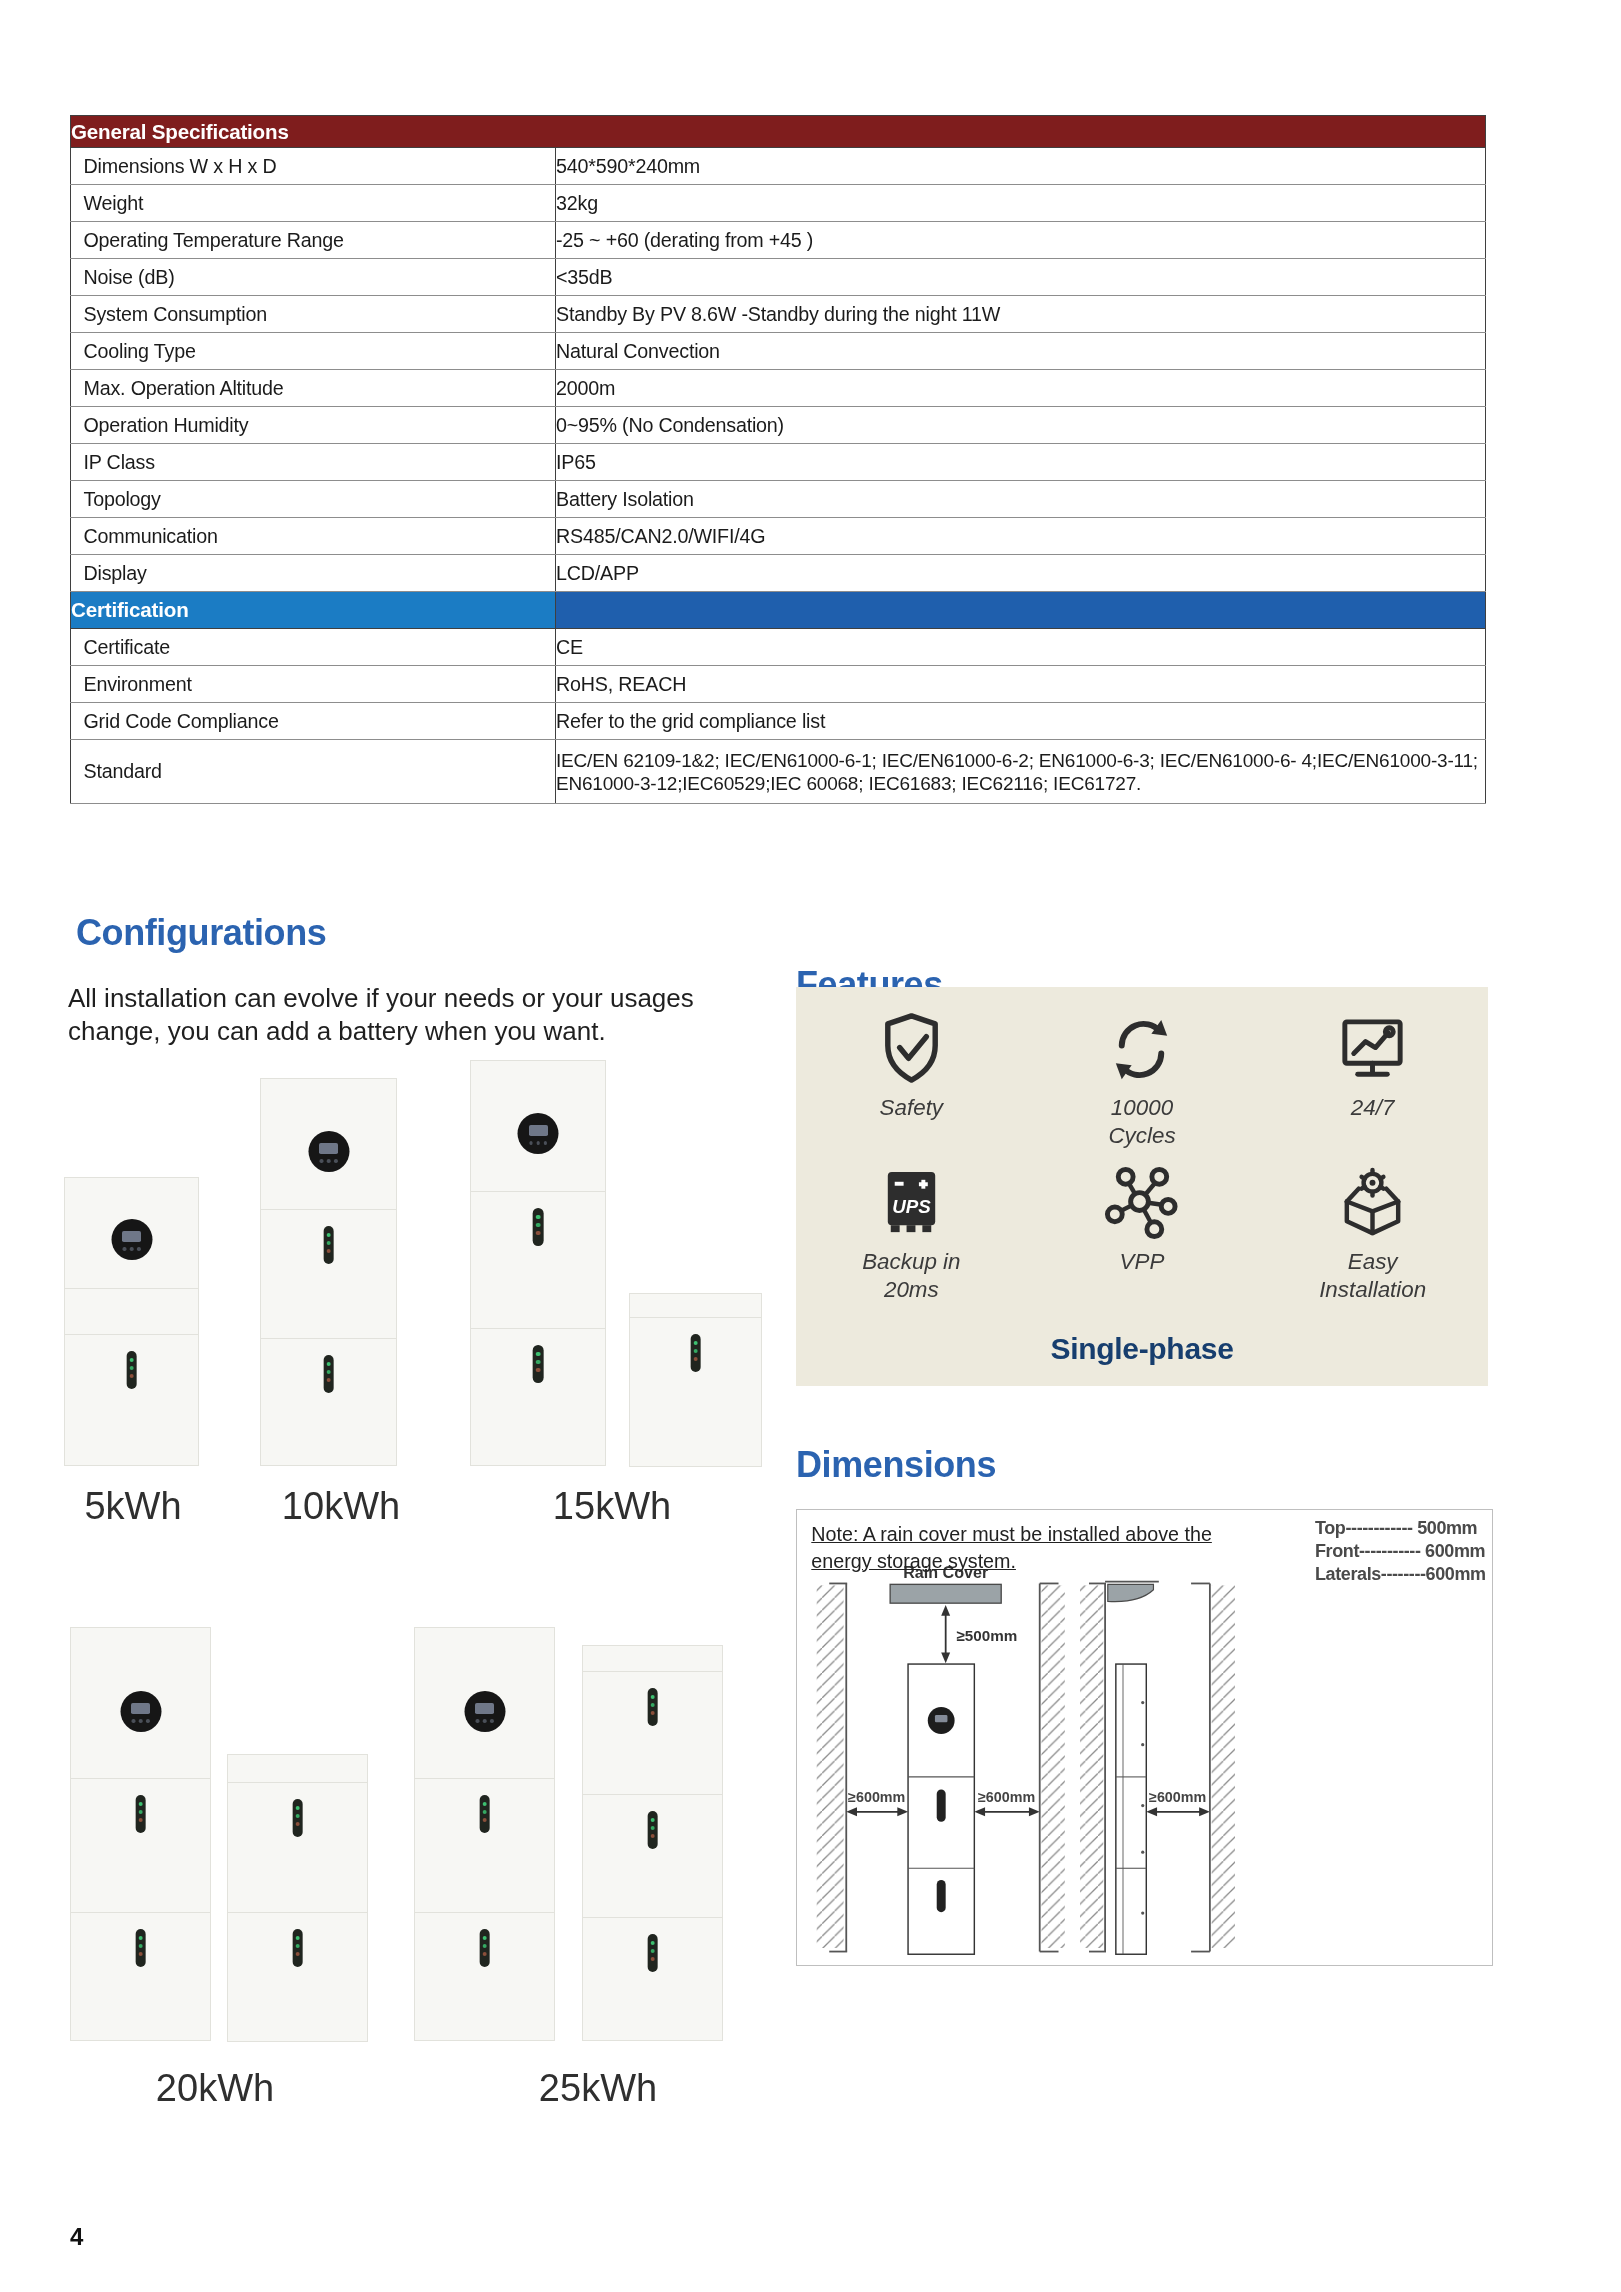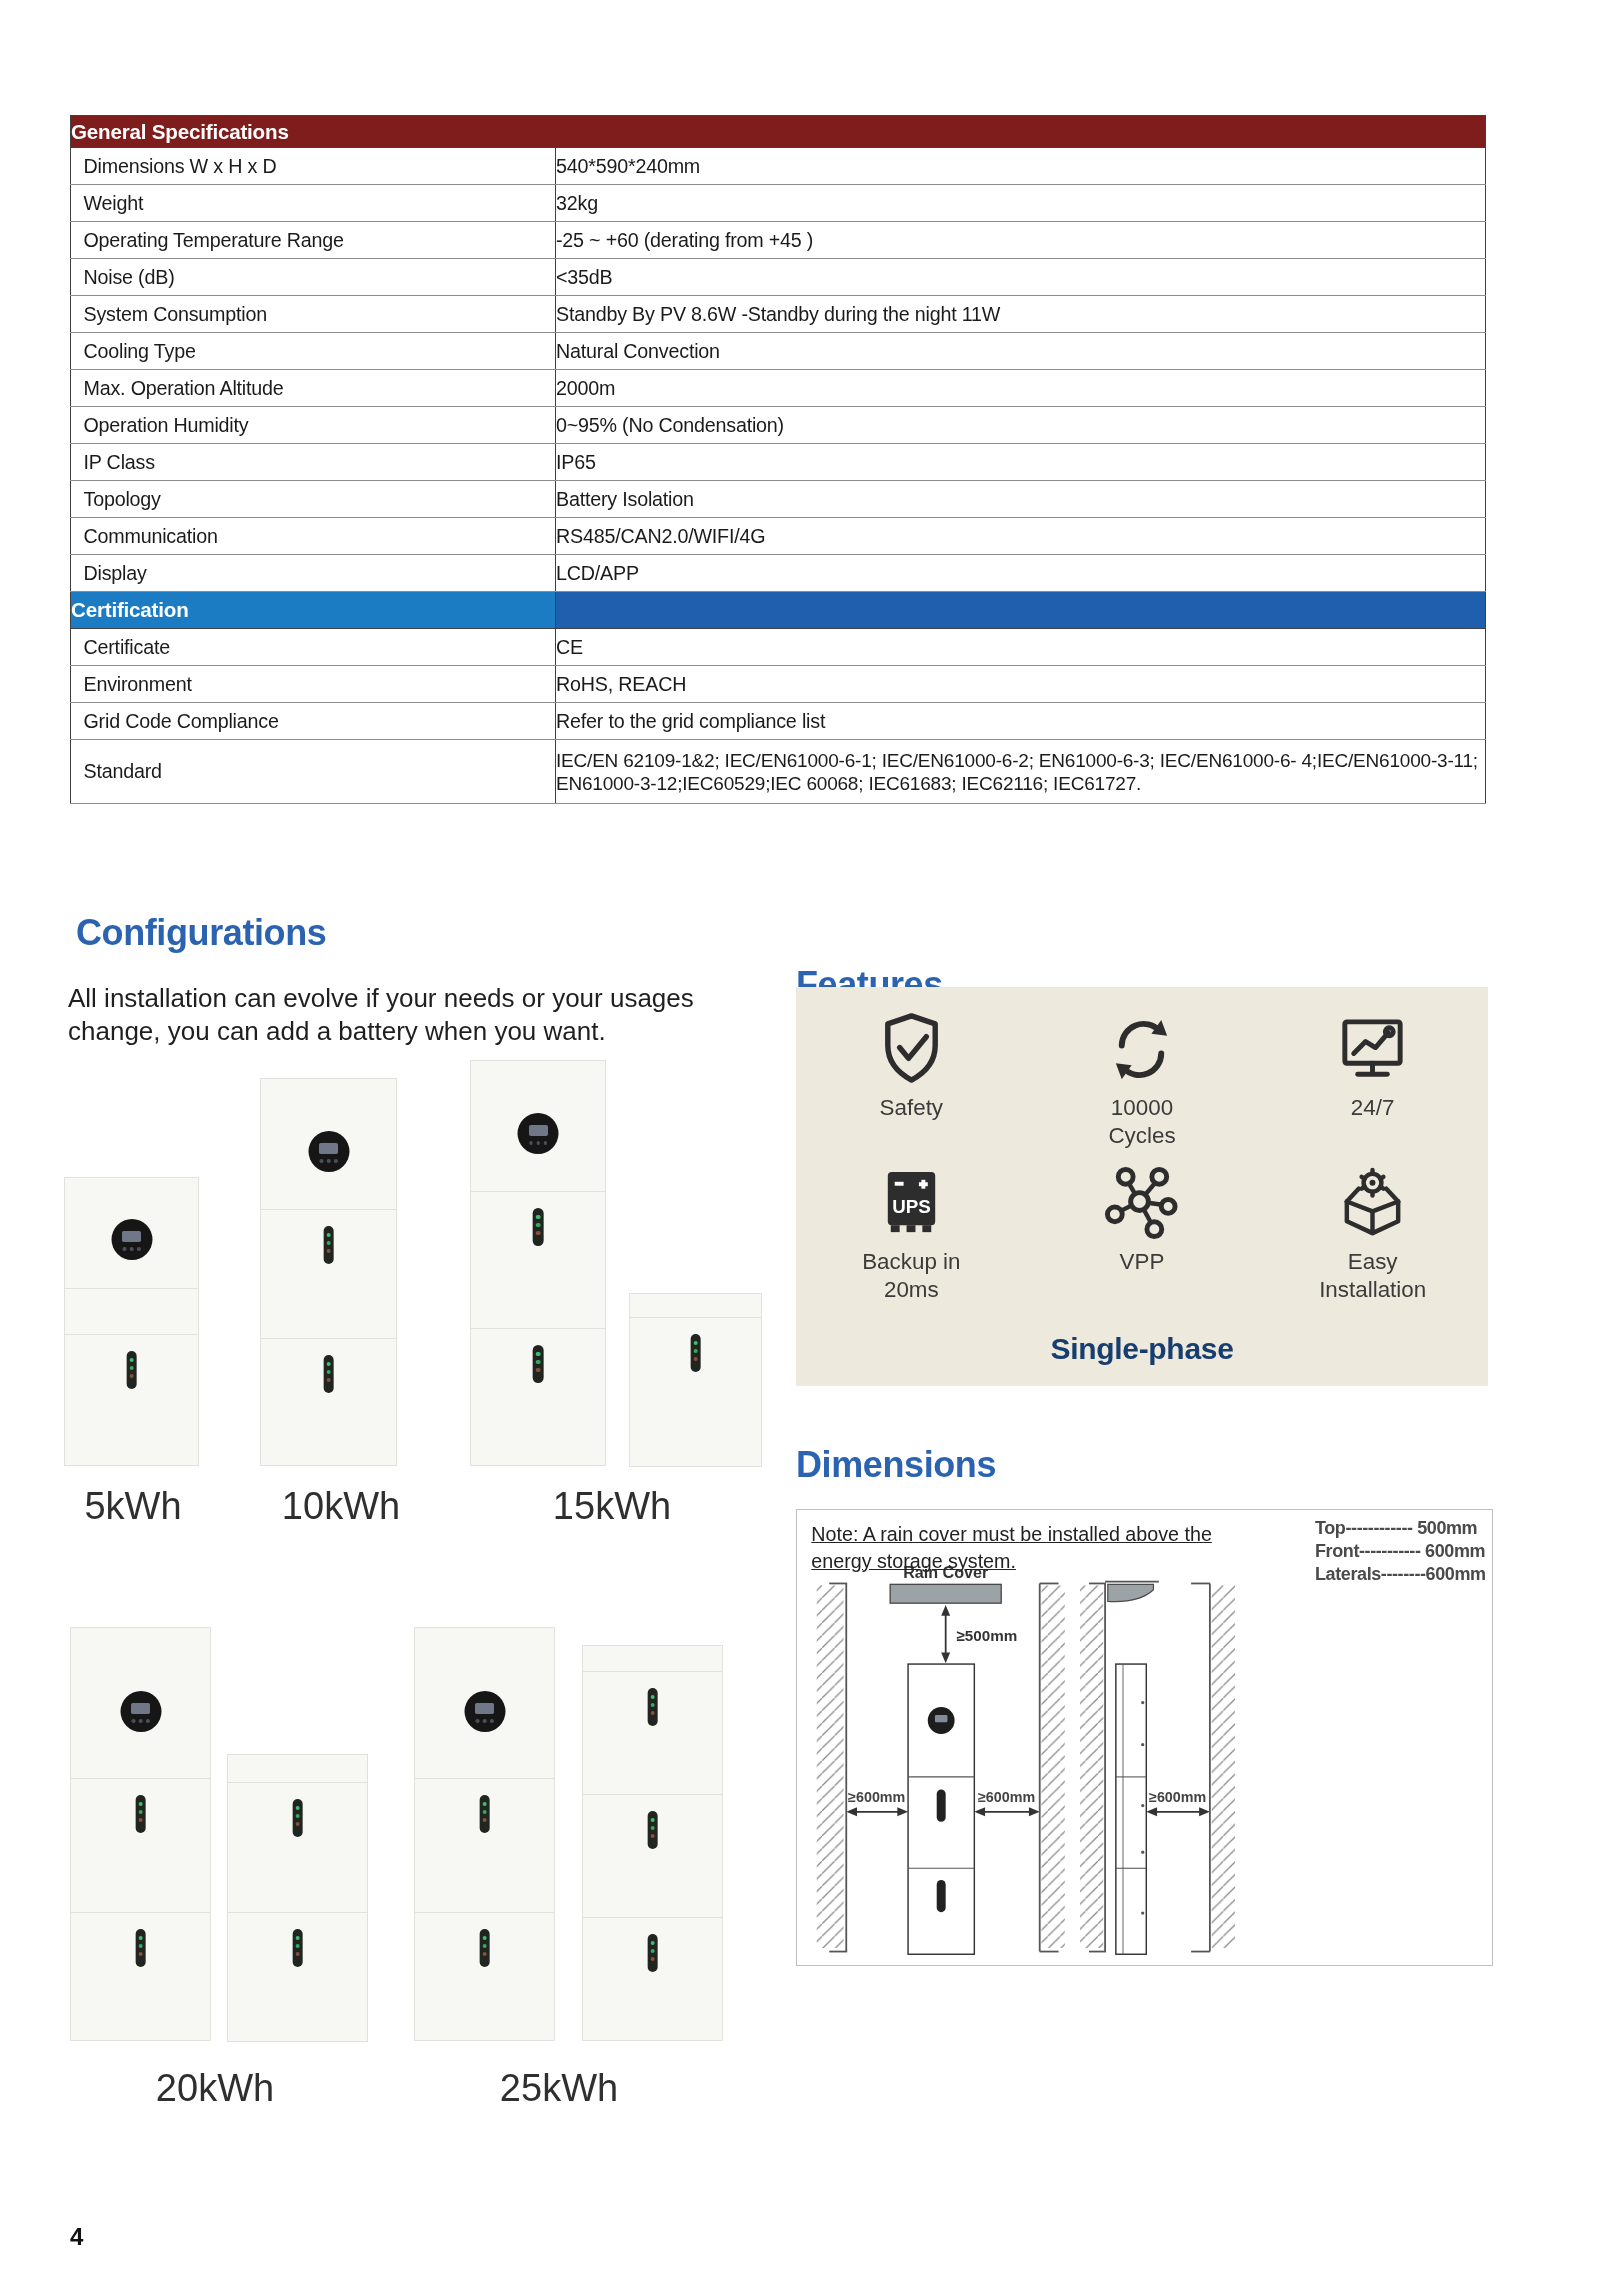--- a/index.html
+++ b/index.html
@@ -41,21 +41,21 @@
   .mod .pill{position:absolute;left:50%;transform:translateX(-50%);top:16px;width:10.7px;height:38px;
              background:#20251f;border-radius:5.4px;}
   .mod .pill i{position:absolute;left:3.1px;top:6.3px;width:4.5px;height:4.5px;border-radius:50%;
                background:#3dbf70;box-shadow:0 8px 0 #35a862,0 16px 0 #8a4f3a;}
   .kwh{position:absolute;transform:translateX(-50%);font-size:38px;color:#2f2f2f;white-space:nowrap;}
 
   
   .features-box{position:absolute;left:796px;top:987px;width:692px;height:399px;background:#edeadd;}
   .f-grid{position:absolute;left:0;top:23px;width:692px;display:grid;
           grid-template-columns:1fr 1fr 1fr;grid-template-rows:154px 159px;justify-items:center;}
-  .f-cell{display:flex;flex-direction:column;align-items:center;}
+  .f-cell{display:flex;flex-direction:column;align-items:center;font-style:italic;}
   .f-icon{width:79px;height:79px;}
   .f-label{margin-top:5.4px;font-size:22.4px;line-height:28px;color:#3b3b3b;text-align:center;white-space:pre-line;}
   .single-phase{position:absolute;left:0;bottom:19.7px;width:100%;text-align:center;
                 font-size:30px;font-weight:bold;color:#173e6e;letter-spacing:-0.3px;}
 
   
   .dim-box{position:absolute;left:796px;top:1509px;width:697px;height:457px;background:#fff;
            border:0.9px solid #bfbfbf;box-sizing:border-box;}
   .dim-note{position:absolute;left:14.3px;top:10.7px;width:412px;font-size:19.7px;line-height:27px;color:#222;text-decoration:underline;}
   .dim-legend{position:absolute;left:518px;top:7.2px;width:175px;font-size:18px;font-weight:bold;
@@ -277,21 +277,21 @@
             <i></i>
           </div>
         </div>
       </div>
     </div>
   <div id="kwh-labels">
       <div class="kwh" style="left: 133px; top: 1485px;">5kWh</div>
       <div class="kwh" style="left: 341px; top: 1485px;">10kWh</div>
       <div class="kwh" style="left: 612px; top: 1485px;">15kWh</div>
       <div class="kwh" style="left: 215px; top: 2067px;">20kWh</div>
-      <div class="kwh" style="left: 559px; top: 2067px;">25kWh</div>
+      <div class="kwh" style="left: 598px; top: 2067px;">25kWh</div>
     </div>
 
   <h2 class="h" style="left:796px;top:964px">Features</h2>
   <div class="features-box">
     <div class="f-grid" id="f-grid">
         <div class="f-cell">
           <div class="f-icon"><svg viewBox="0 0 80 80" fill="none" stroke="#2d2d2d" stroke-width="5.5" stroke-linecap="round" stroke-linejoin="round">
               <path d="M40 6 L64 14 V36 C64 54 53 64 40 71 C27 64 16 54 16 36 V14 Z"></path>
               <polyline points="28,38 37,49 55,27"></polyline>
             </svg></div>

